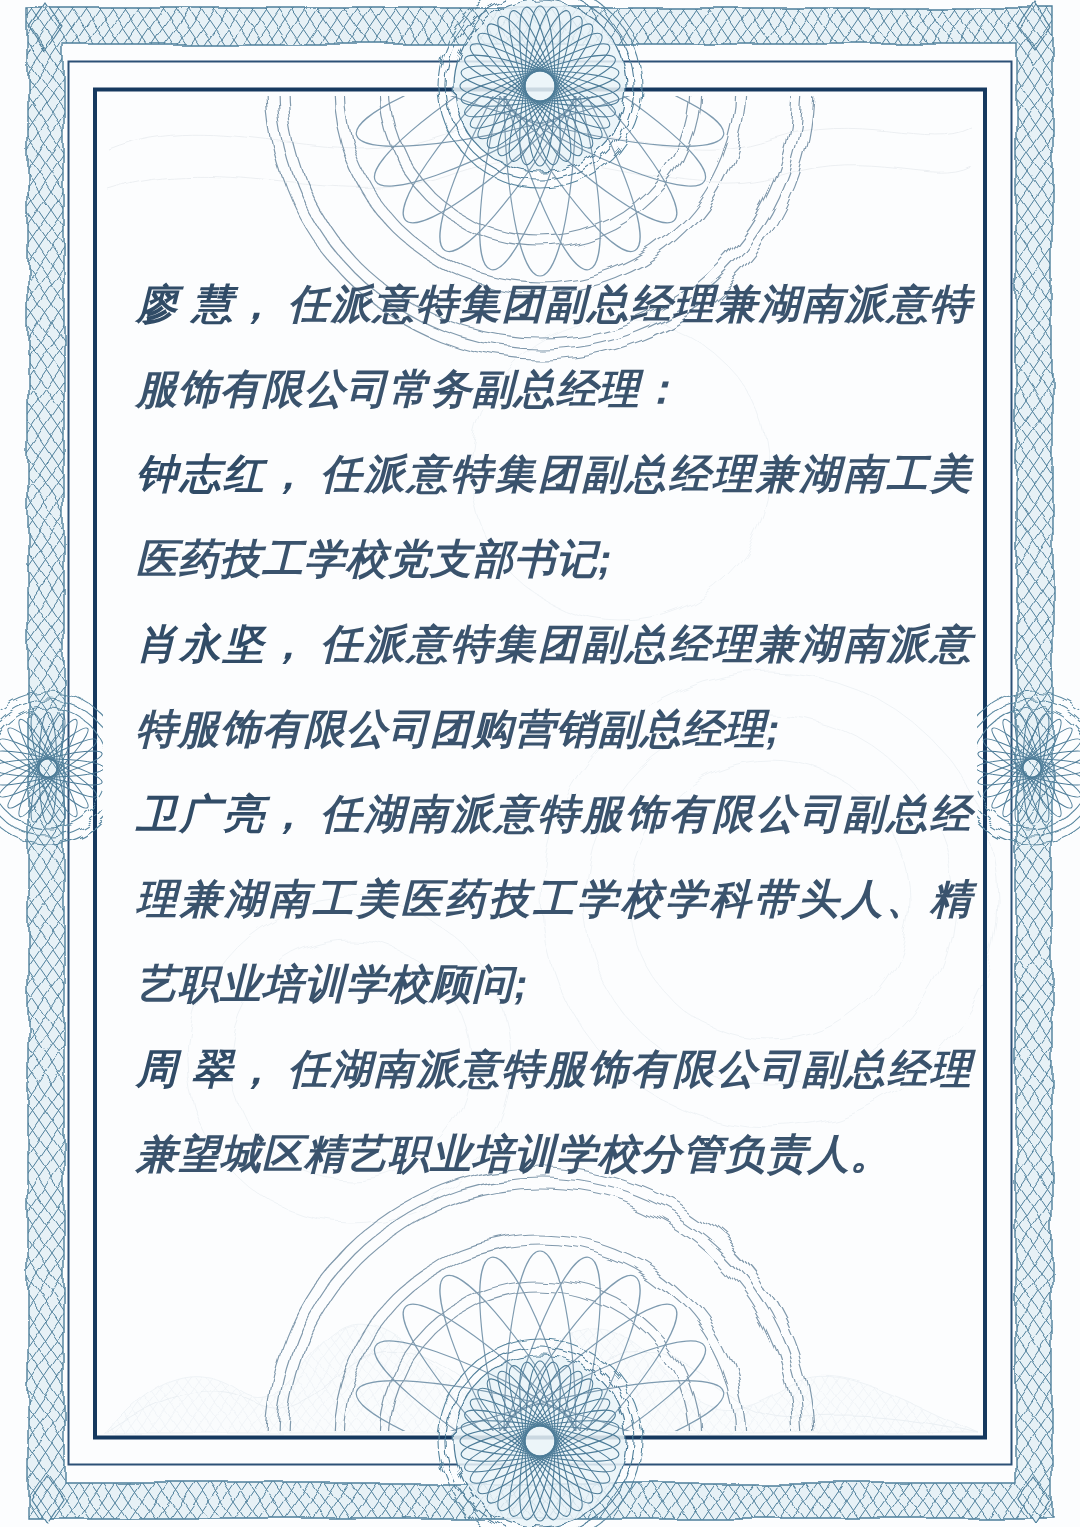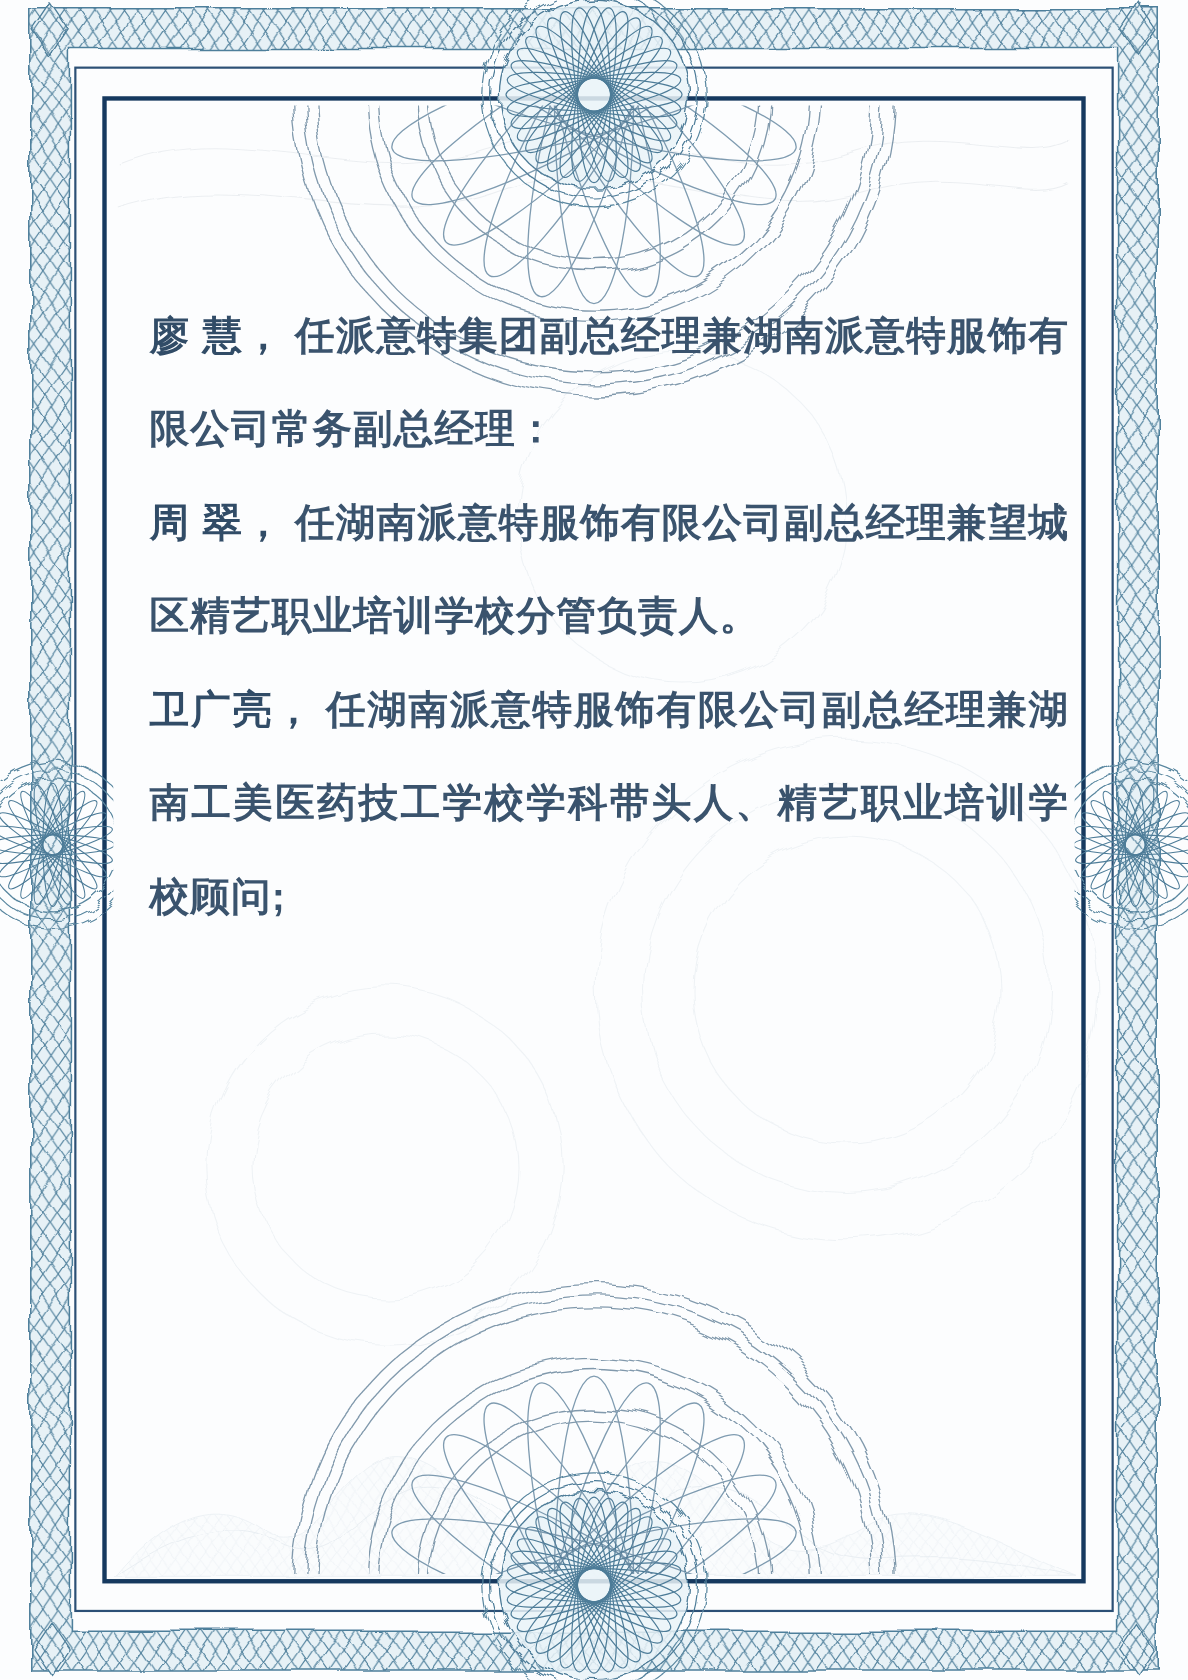--- a/index.html
+++ b/index.html
@@ -4,23 +4,24 @@
 <style>
   html,body{margin:0;padding:0;background:#ffffff;}
   .page{
     position:relative;width:1080px;height:1527px;overflow:hidden;
     background:#fcfdfe;
     font-family:"Liberation Sans","DejaVu Sans",sans-serif;
   }
   .border-art{position:absolute;left:0;top:0;width:1080px;height:1527px;z-index:1;}
   .content{
     position:absolute;left:136px;top:262px;width:836px;z-index:2;
-    color:#3a536d;font-size:36px;line-height:85px;
+    color:#3a536d;font-size:41px;line-height:85px;
     text-align:justify;text-justify:inter-character;
     letter-spacing:1px;
+    font-style:italic;
   }
   .para{margin:0;padding:0;}
   .nm{font-weight:800;color:#314c67;margin-right:10px;}
   .bd{font-weight:600;}
 </style>
 </head>
 <body>
 
 <div class="page">
 
@@ -164,17 +165,19 @@
     <rect x="95" y="89.5" width="890" height="1348" fill="none" stroke="#16395f" stroke-width="4"></rect>
 
     <use href="#med" transform="translate(540,86)"></use>
     <use href="#med" transform="translate(540,1441) scale(1,-1)"></use>
     <use href="#sideOrn" transform="translate(48,768)"></use>
     <use href="#sideOrn" transform="translate(1032,768) scale(-1,1)"></use>
   </svg>
 
   <div class="content">
     <p class="para"><span class="nm">廖 慧，</span><span class="bd">任派意特集团副总经理兼湖南派意特服饰有限公司常务副总经理：</span></p>
+    <p class="para"><span class="nm">钟志红，</span><span class="bd">任派意特集团副总经理兼湖南工美医药技工学校党支部书记;</span></p>
+    <p class="para"><span class="nm">肖永坚，</span><span class="bd">任派意特集团副总经理兼湖南派意特服饰有限公司团购营销副总经理;</span></p>
+    <p class="para"><span class="nm">卫广亮，</span><span class="bd">任湖南派意特服饰有限公司副总经理兼湖南工美医药技工学校学科带头人、精艺职业培训学校顾问;</span></p>
     <p class="para"><span class="nm">周 翠，</span><span class="bd">任湖南派意特服饰有限公司副总经理兼望城区精艺职业培训学校分管负责人。</span></p>
-    <p class="para"><span class="nm">卫广亮，</span><span class="bd">任湖南派意特服饰有限公司副总经理兼湖南工美医药技工学校学科带头人、精艺职业培训学校顾问;</span></p>
   </div>
 
 </div>
 
 </body></html>

